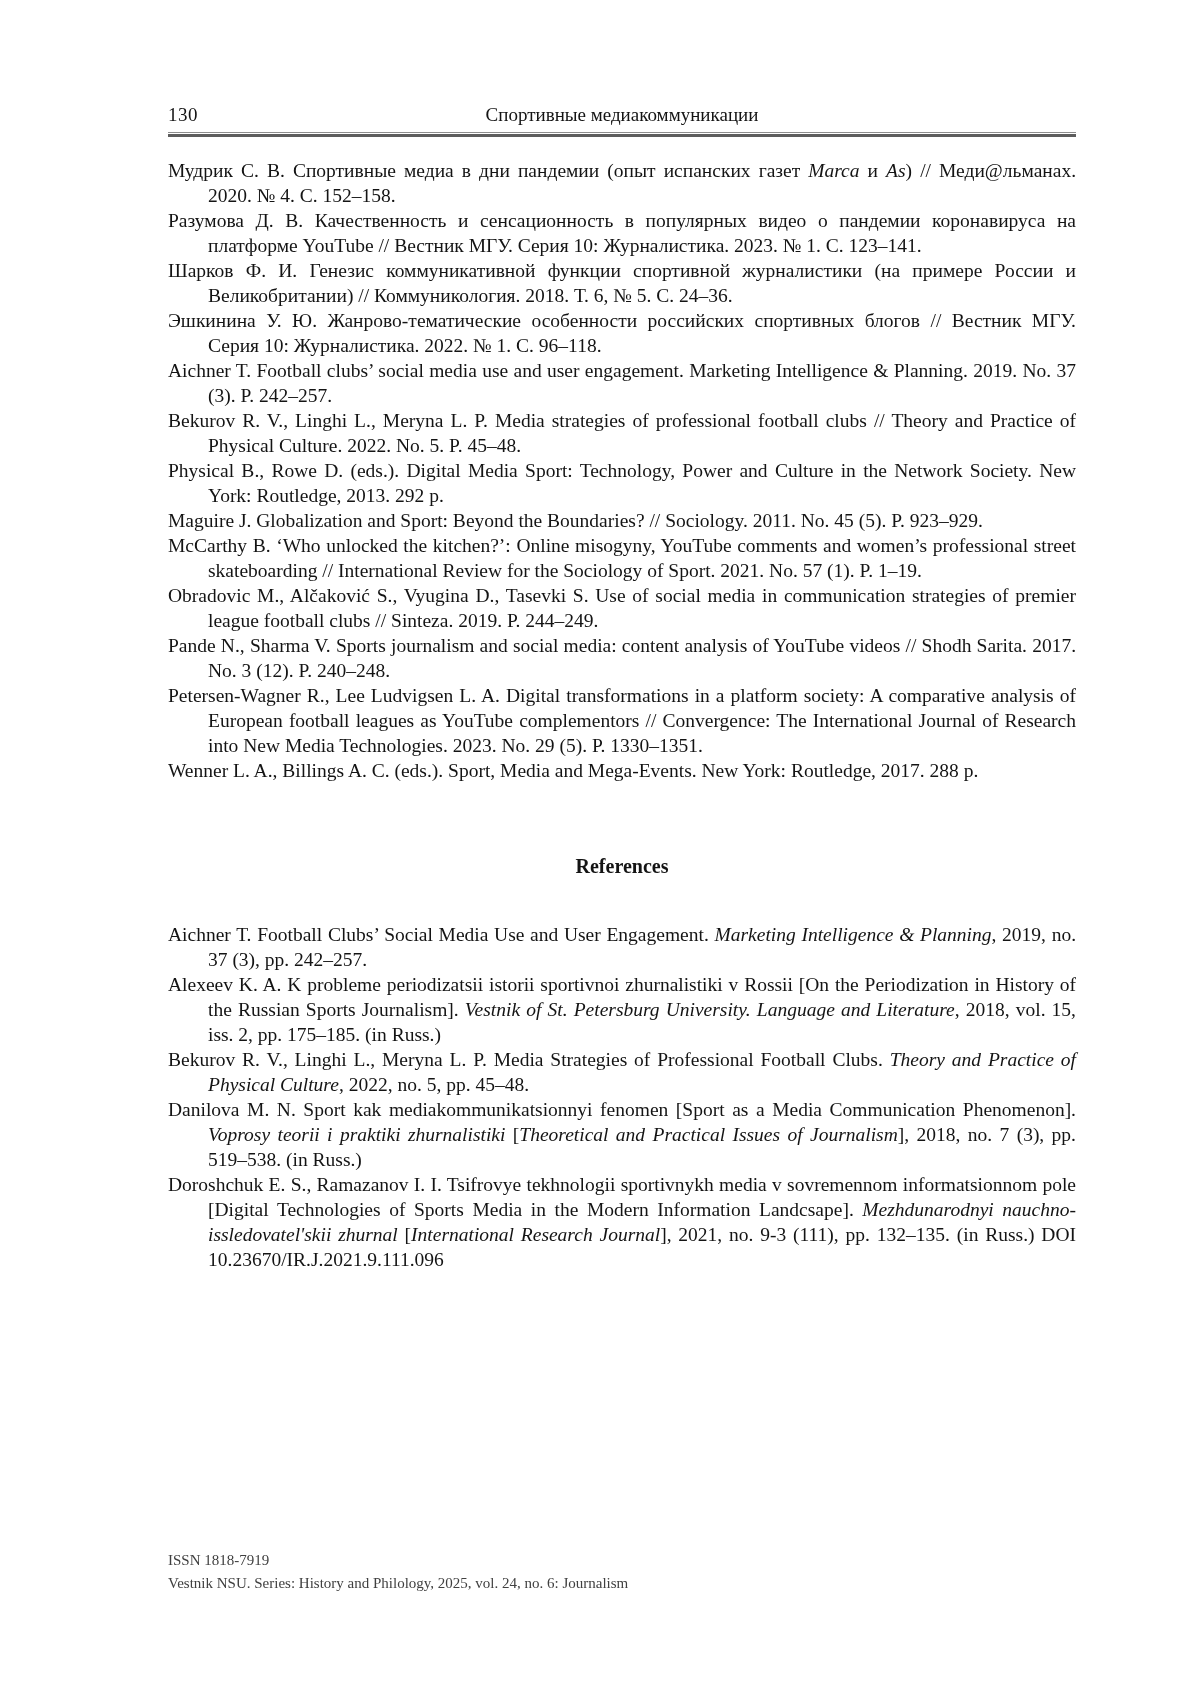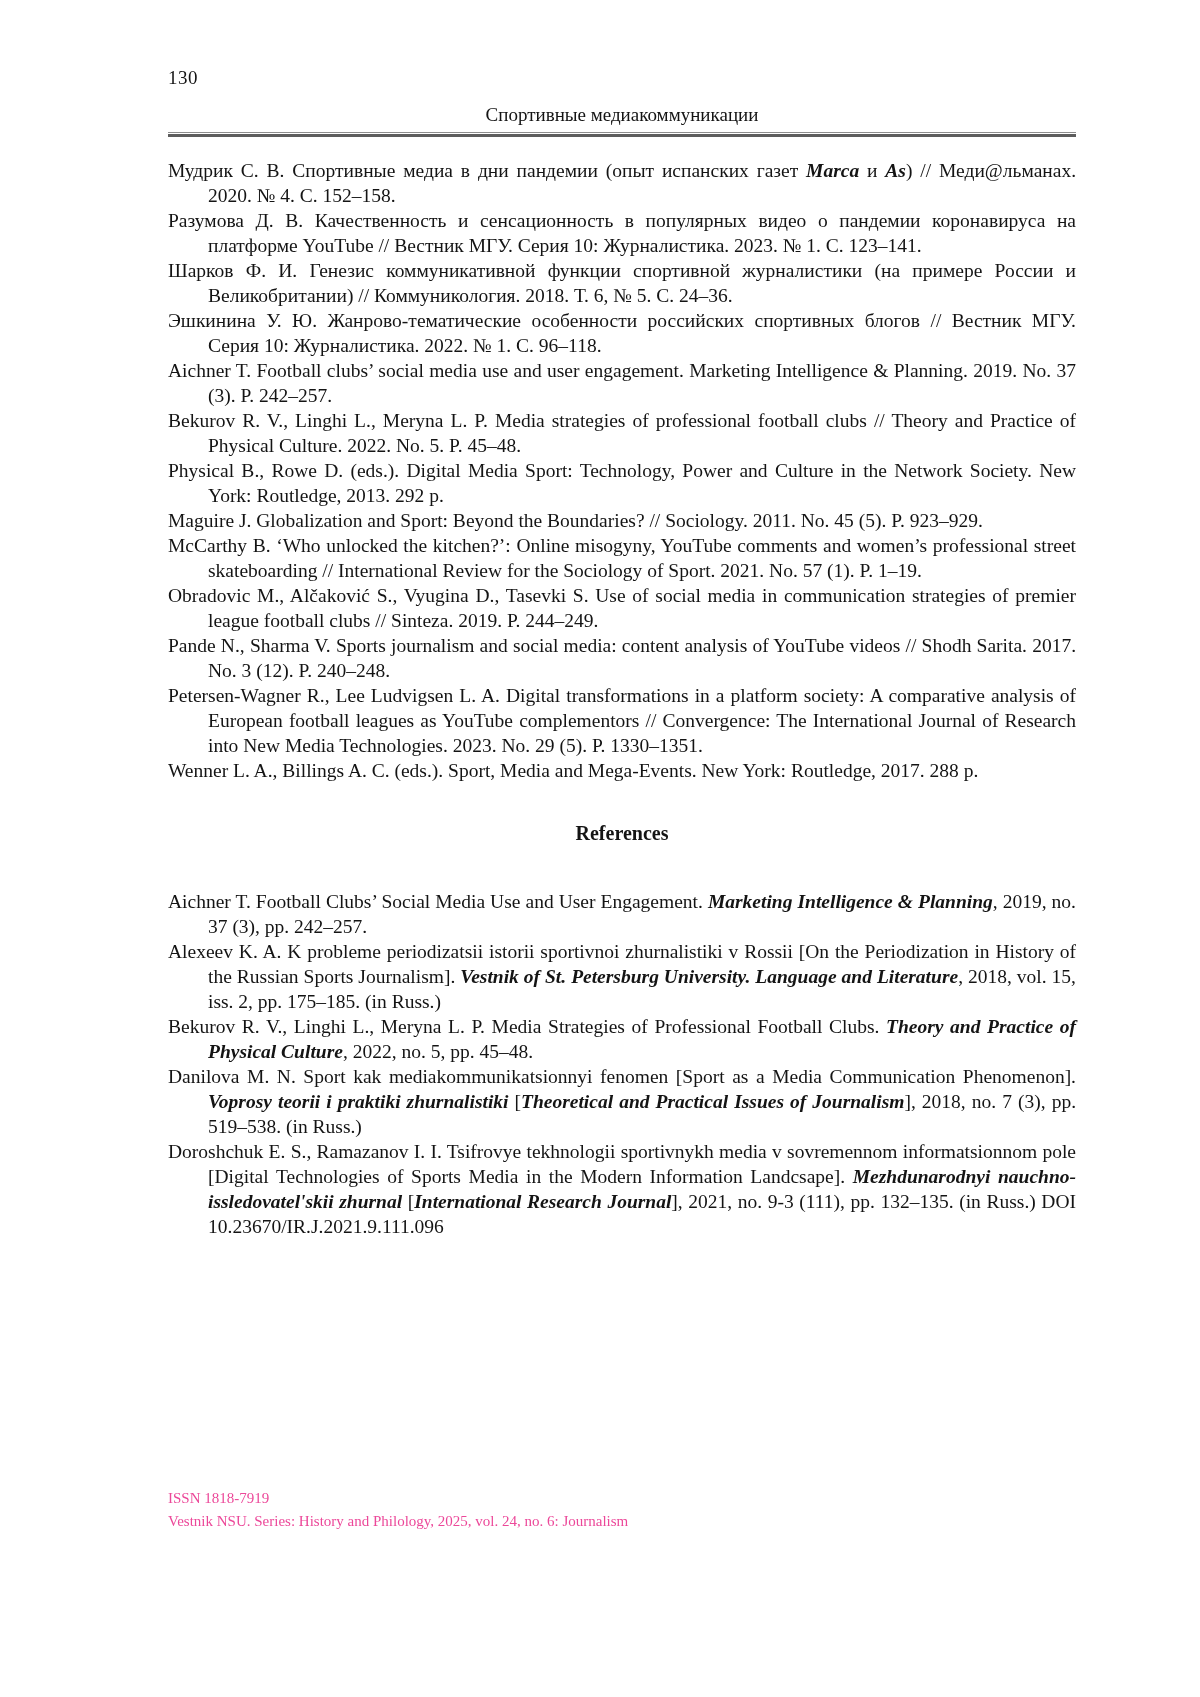--- a/index.html
+++ b/index.html
@@ -7,55 +7,55 @@
   .page {
     width: 1200px; height: 1697px;
     margin: 0 auto;
     background: #ffffff;
     position: relative;
     font-family: "Liberation Serif", "DejaVu Serif", serif;
     color: #141414;
     overflow: hidden;
   }
   .content { padding: 0 124px 0 168px; }
-  .pageheader { position: relative; padding-top: 67px; height: 132px; }
+  .pageheader { position: relative; padding-top: 104px; height: 132px; }
   .pageheader .num { font-size: 19px; letter-spacing: 0.5px; }
   .pageheader .title {
     position: absolute; left: 0; right: 0; top: 104px;
     text-align: center; font-size: 19px;
   }
   .rule {
     height: 5px;
     border-top: 1px solid #8d8d8d;
     border-bottom: 3px solid #5d5d5d;
   }
   .reflist { margin-top: 21px; }
   .ref {
     font-size: 19.5px;
     line-height: 25px;
     text-align: justify;
     padding-left: 40px;
     text-indent: -40px;
   }
   .ref .b { font-weight: normal; }
-  .ref .i { font-style: italic; font-weight: bold; }
+  .ref .i { font-style: italic; }
   .refs-heading {
     text-align: center;
     font-weight: bold;
     font-size: 20px;
-    margin-top: 39px;
+    margin-top: 72px;
     margin-bottom: 44px;
   }
   .pagefooter {
     position: absolute;
     left: 168px;
-    top: 1487px;
+    top: 1549px;
     font-size: 15px;
     line-height: 23px;
-    color: #ec4899;
+    color: #404040;
   }
 </style>
 </head>
 <body>
 
 <div class="page">
   <div class="content">
 
     <div class="pageheader">
       <span class="num">130</span>

